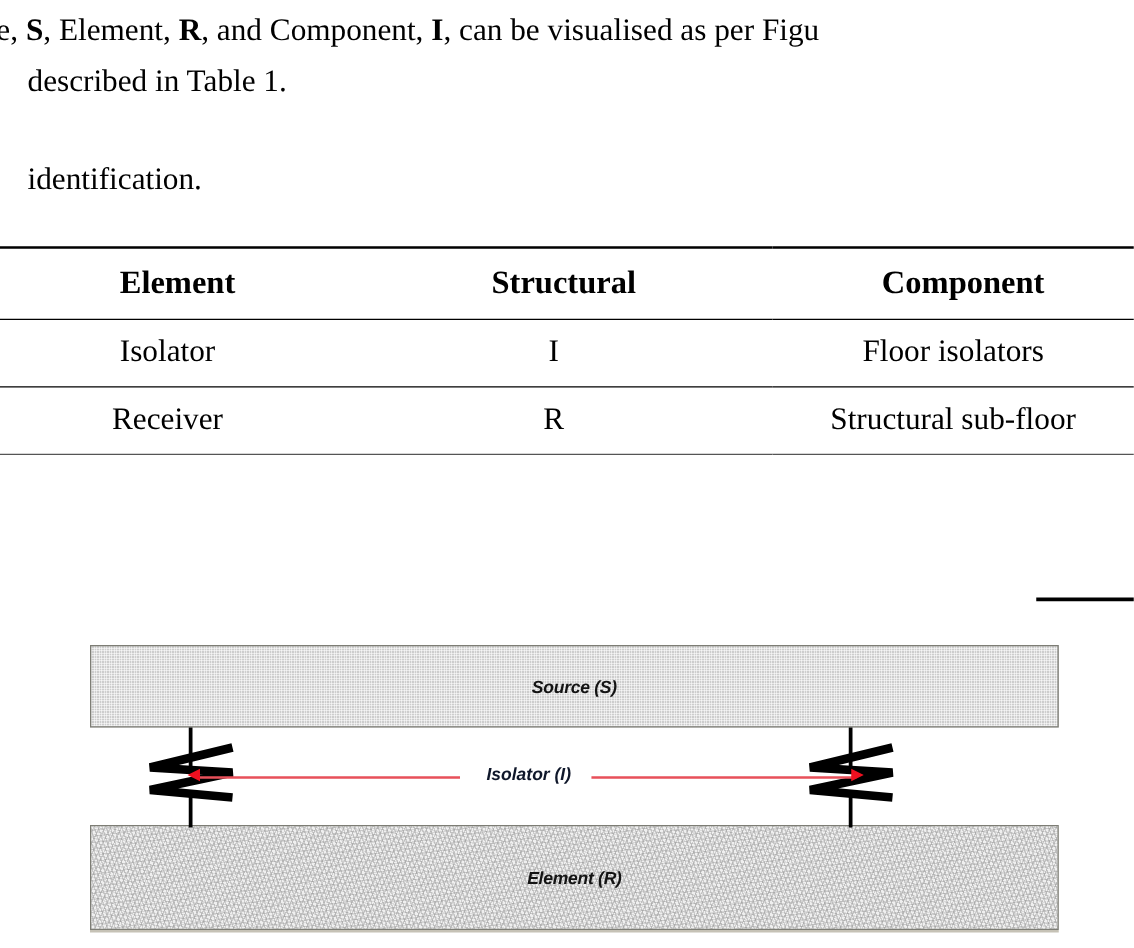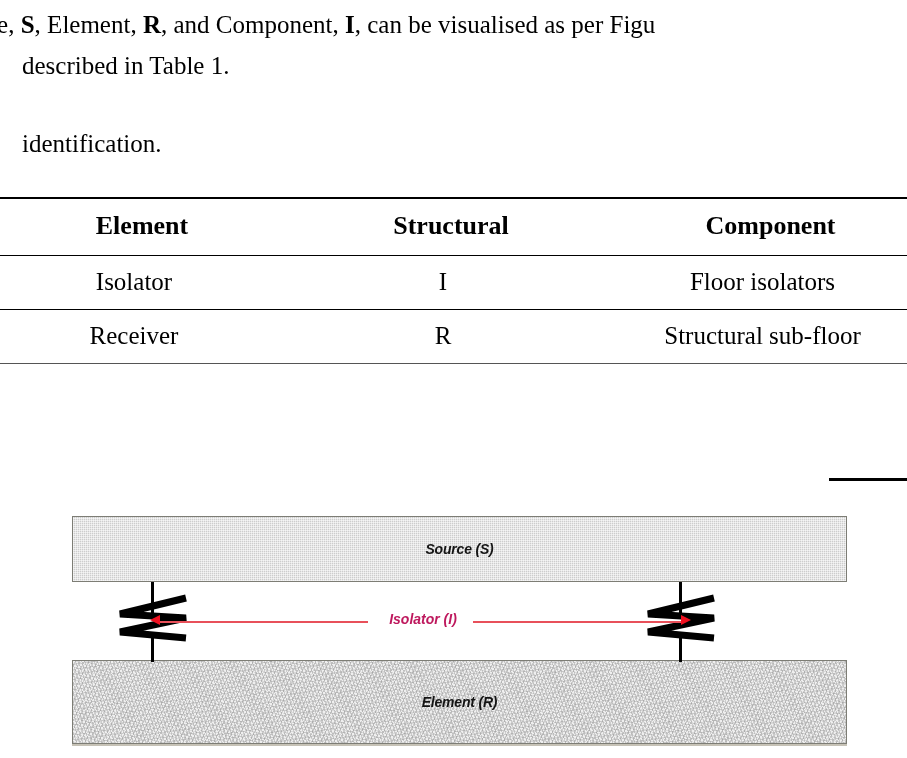--- a/index.html
+++ b/index.html
@@ -187,21 +187,21 @@
   #isolator-label {
     position: absolute;
     left: 345px;
     top: 95px;
     width: 100px;
     text-align: center;
     font-family: "Liberation Sans", sans-serif;
     font-weight: bold;
     font-style: italic;
     font-size: 14px;
-    color: #be185d;
+    color: #0f172a;
     background: #ffffff;
   }
 </style>
 </head>
 <body>
 
 <div class="prose">
 
   <div class="prose-line" id="line-visualised"><span>ce, </span><b class="ref">S</b><span>, Element, </span><b class="ref">R</b><span>, and Component, </span><b class="ref">I</b><span>, can be visualised as per Figu</span></div>
 

